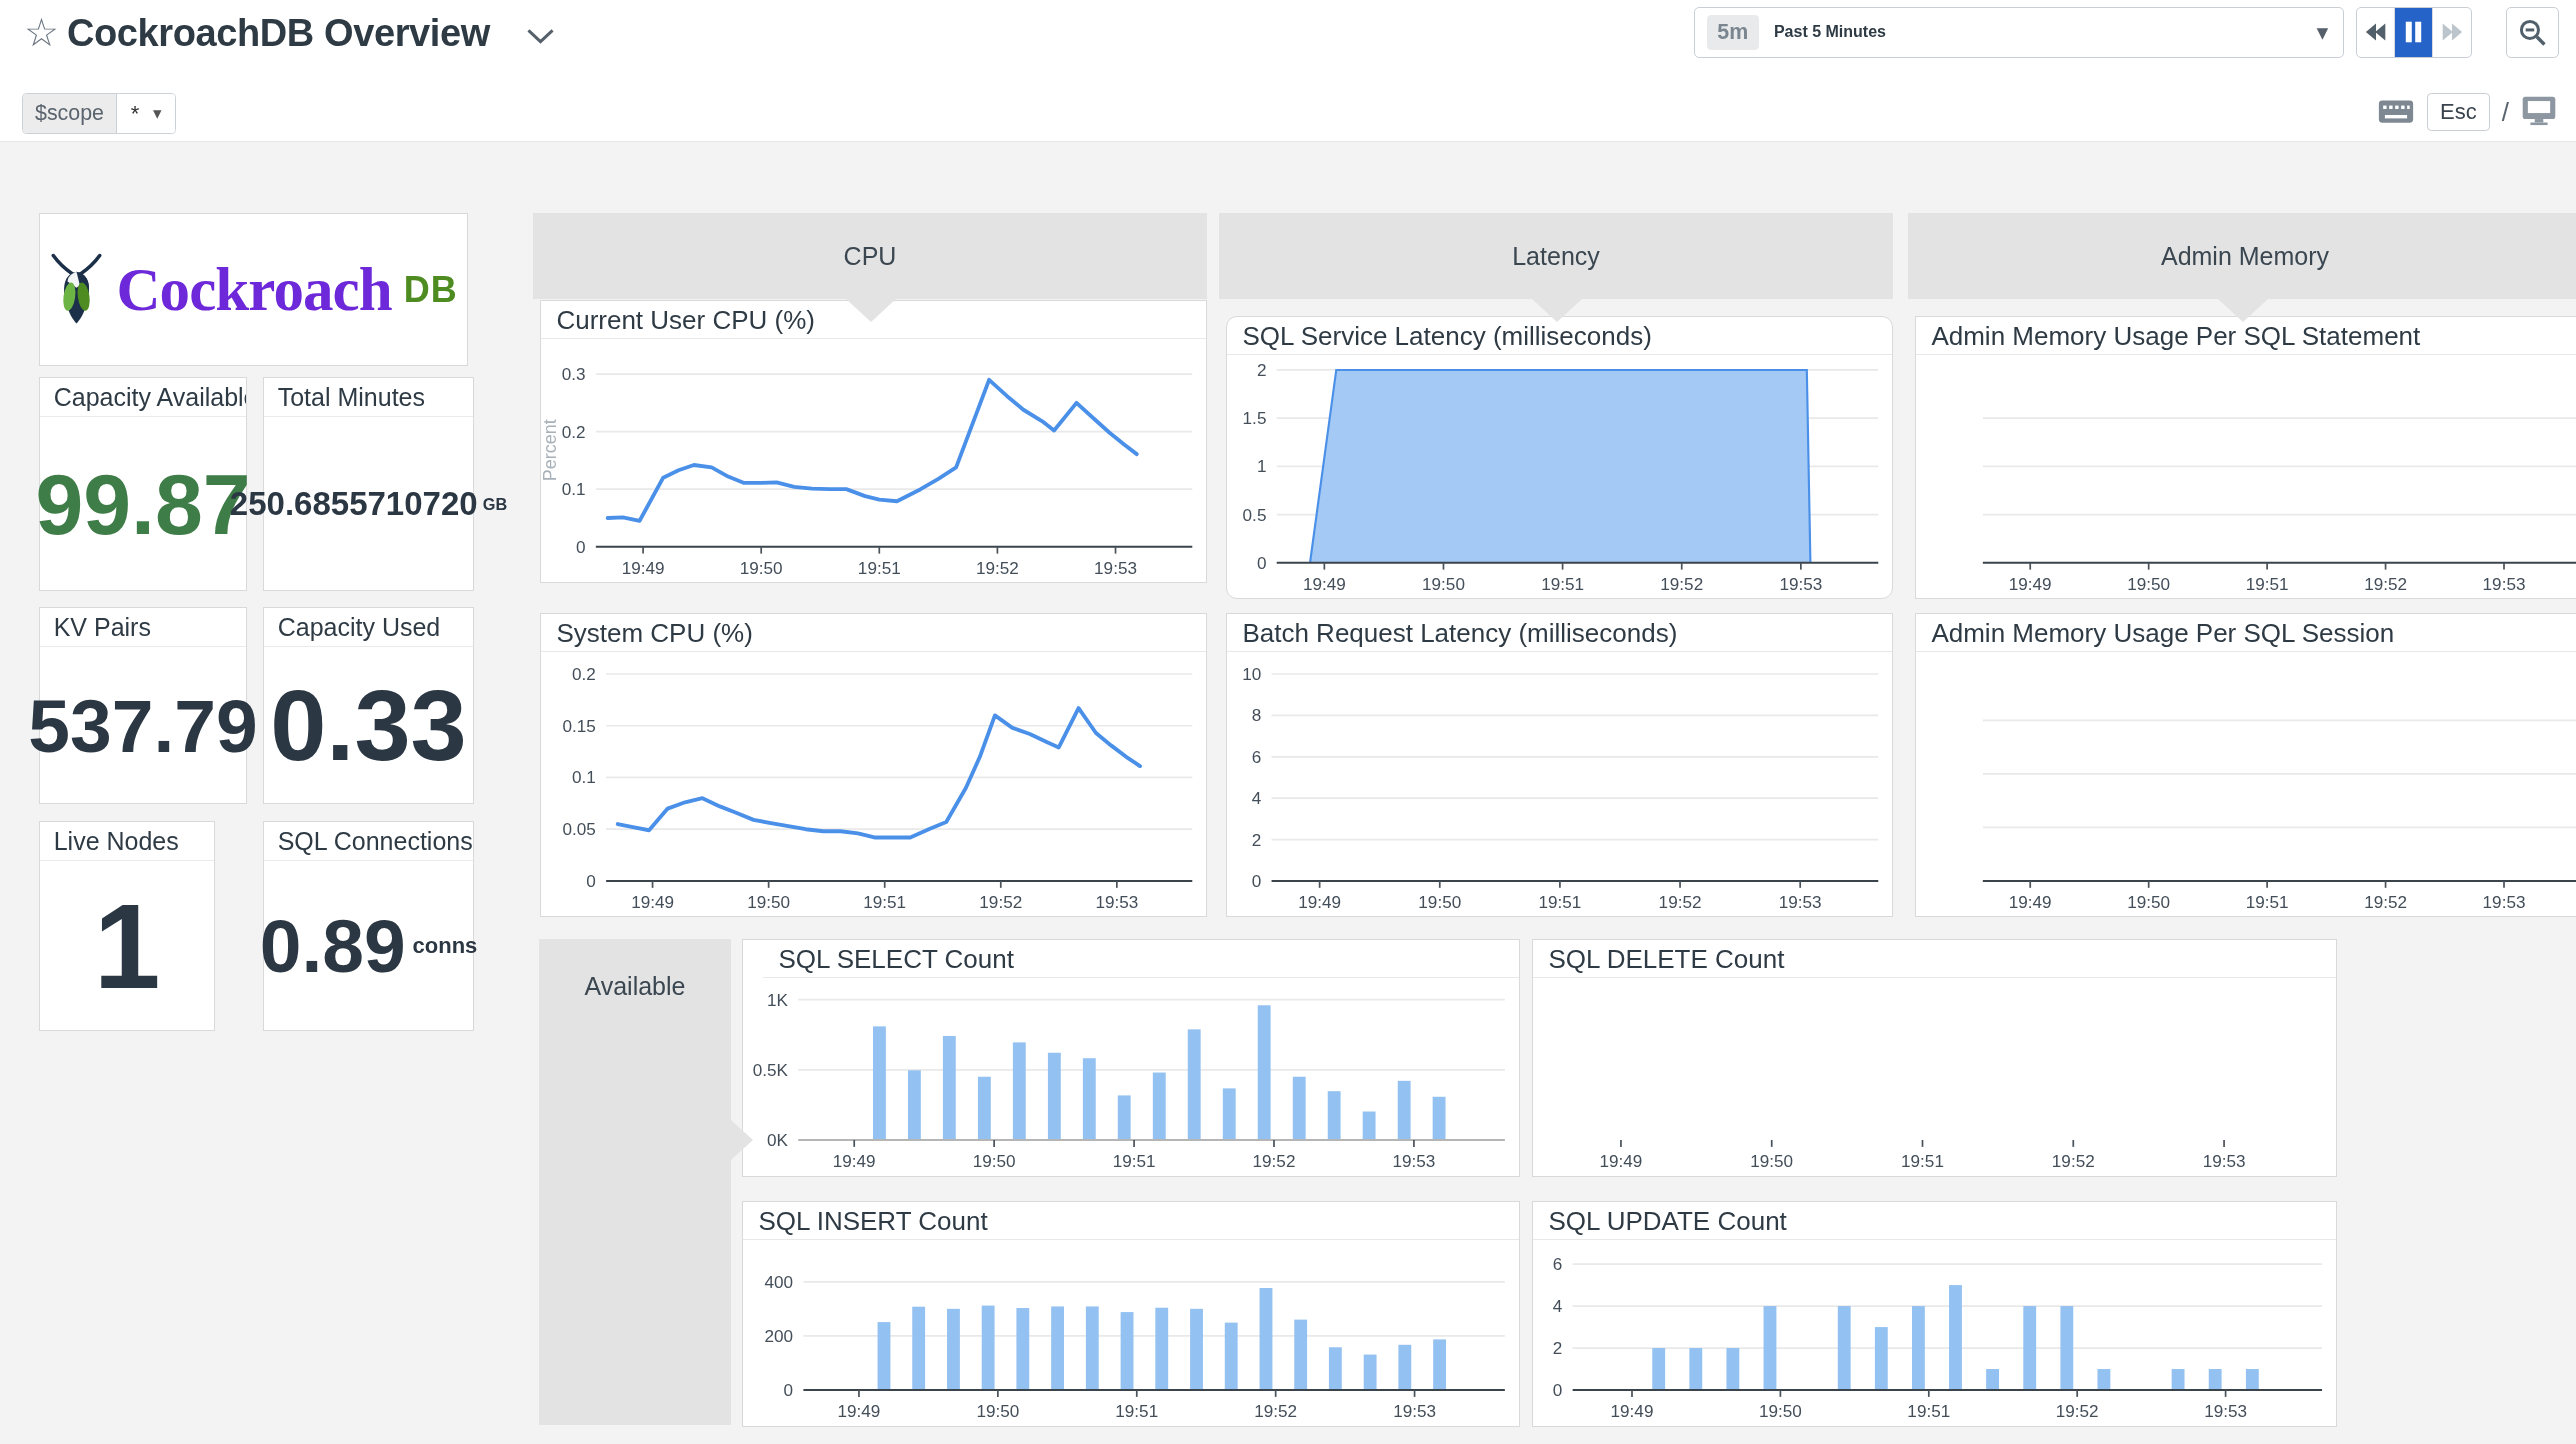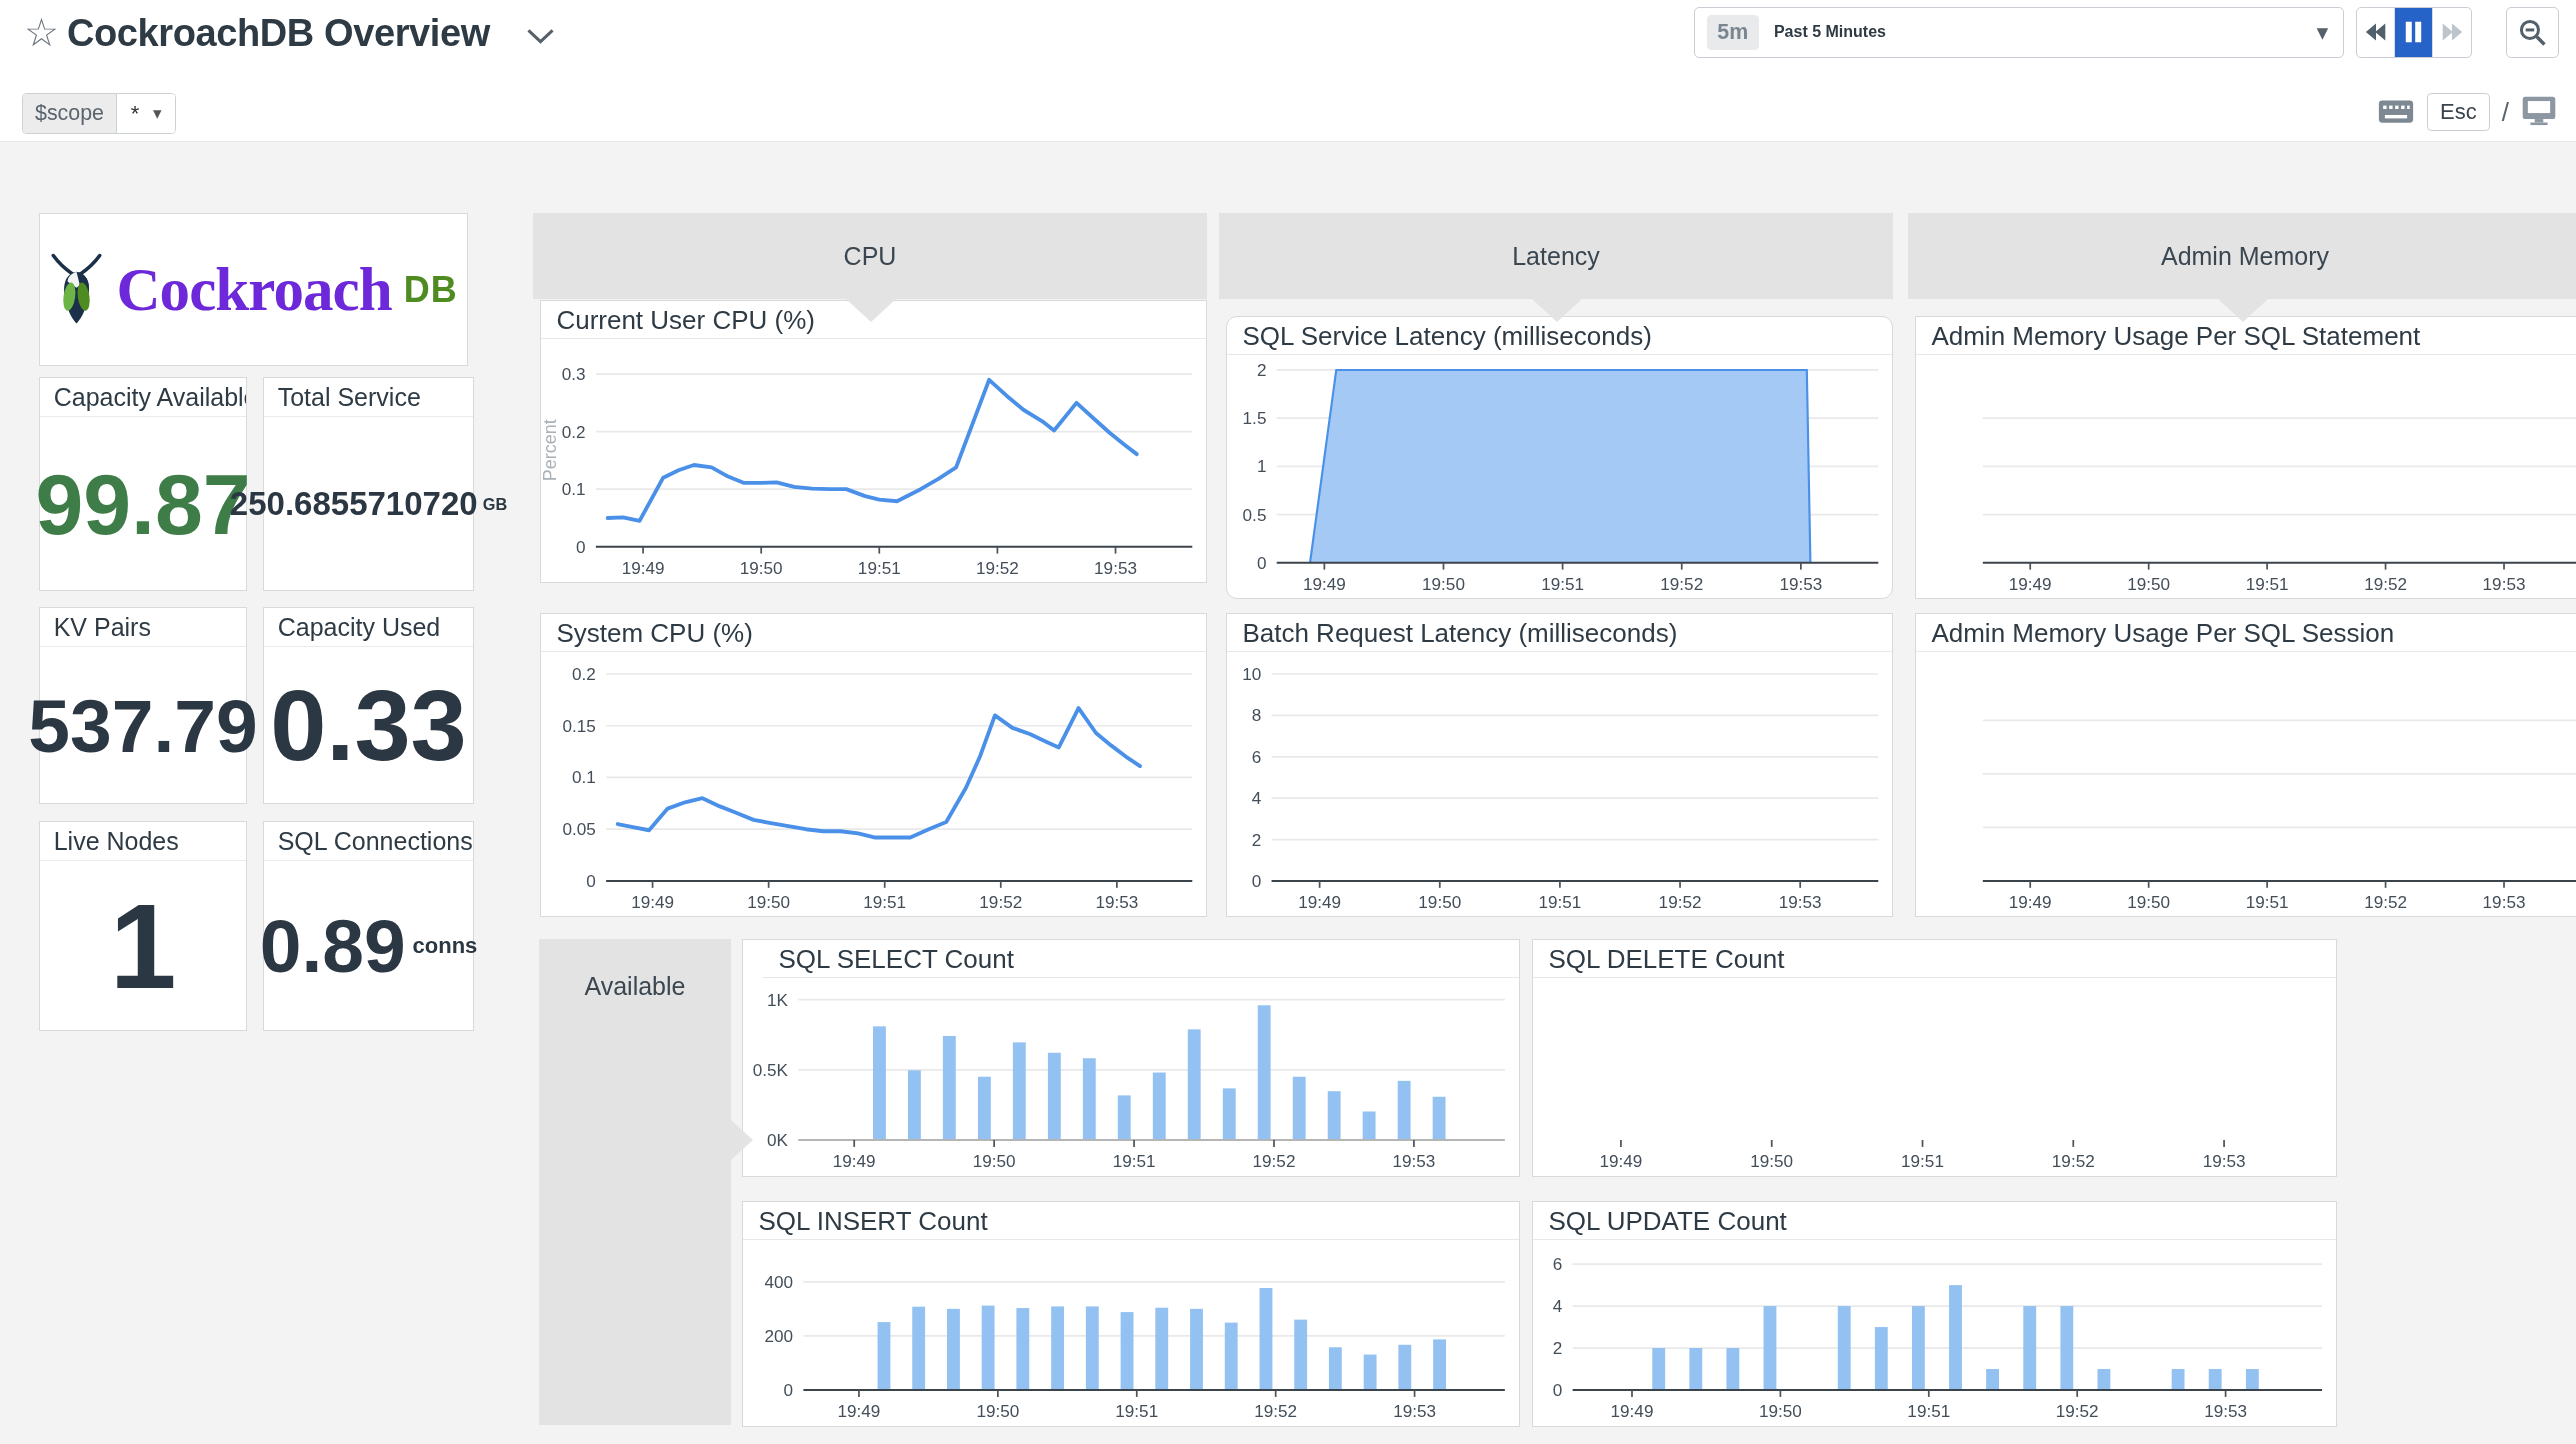--- a/index.html
+++ b/index.html
@@ -159,39 +159,39 @@
     </div>
   </div>
 
   <div class="card" style="left:39px; top:377px; width:208px; height:214px;">
     <div class="stat-label">Capacity Available...</div>
     <div class="stat-value-zone">
         <span class="stat-num sz-lg green">99.87</span>
       </div>
   </div>
   <div class="card" style="left:263px; top:377px; width:211px; height:214px;">
-    <div class="stat-label">Total Service</div>
+    <div class="stat-label">Total Minutes</div>
     <div class="stat-value-zone">
         <span class="stat-num sz-sm">250.6855710720</span>
         <span class="stat-unit-tiny">GB</span>
       </div>
   </div>
   <div class="card" style="left:39px; top:607px; width:208px; height:197px;">
     <div class="stat-label">KV Pairs</div>
     <div class="stat-value-zone">
         <span class="stat-num sz-md">537.79</span>
       </div>
   </div>
   <div class="card" style="left:263px; top:607px; width:211px; height:197px;">
     <div class="stat-label">Capacity Used</div>
     <div class="stat-value-zone">
         <span class="stat-num sz-xl">0.33</span>
       </div>
   </div>
-  <div class="card" style="left:39px; top:821px; width:208px; height:210px;">
+  <div class="card" style="left:39px; top:821px; width:176px; height:210px;">
     <div class="stat-label">Live Nodes</div>
     <div class="stat-value-zone">
         <span class="stat-num sz-xxl">1</span>
       </div>
   </div>
   <div class="card" style="left:263px; top:821px; width:211px; height:210px;">
     <div class="stat-label">SQL Connections</div>
     <div class="stat-value-zone">
         <span class="stat-num sz-md">0.89</span>
         <span class="stat-unit">conns</span>

